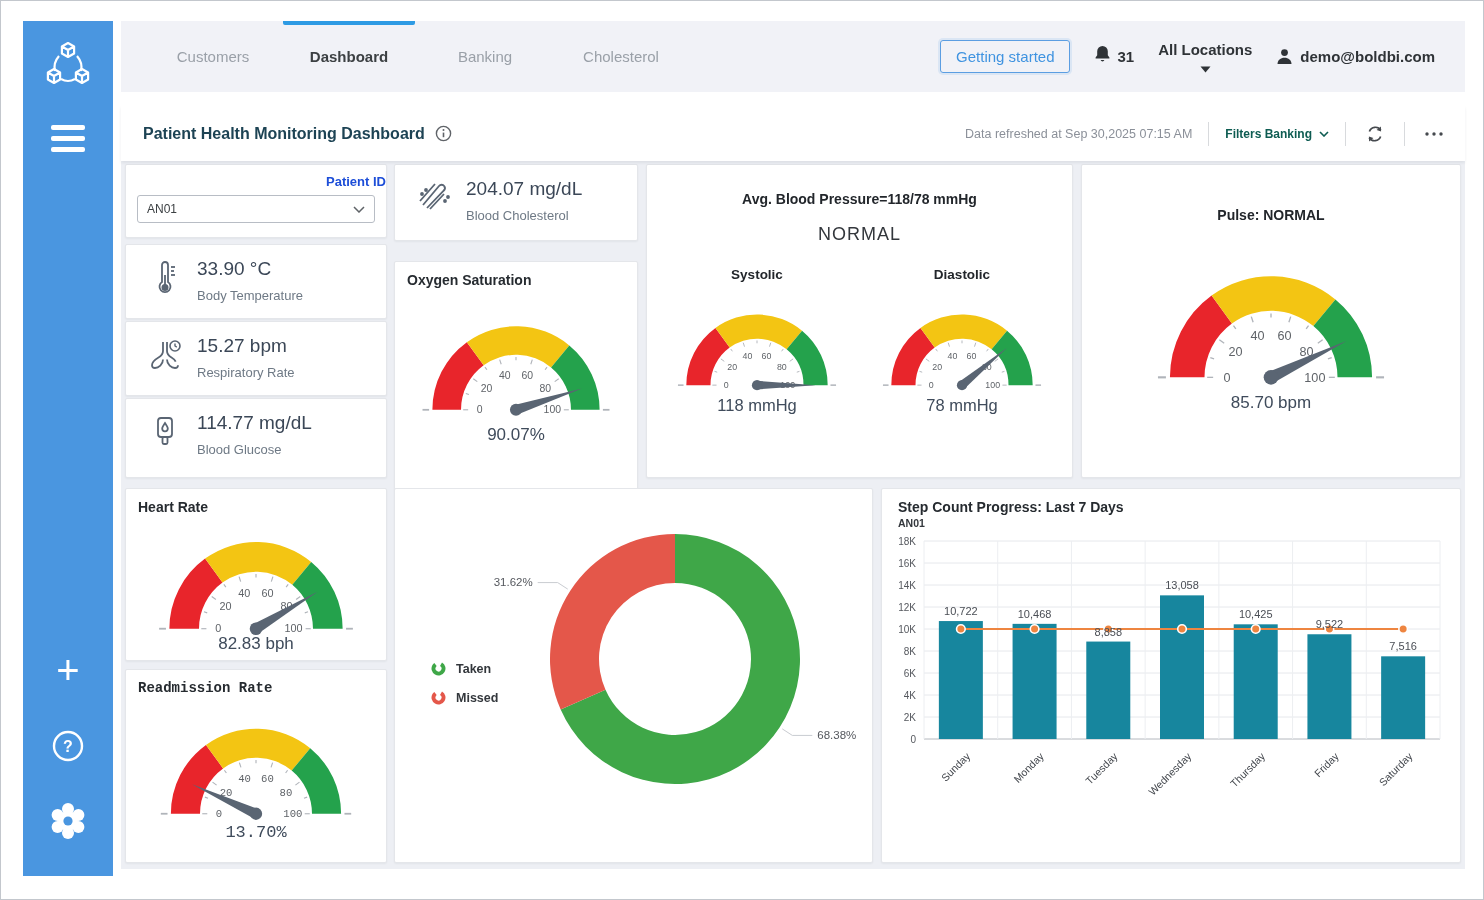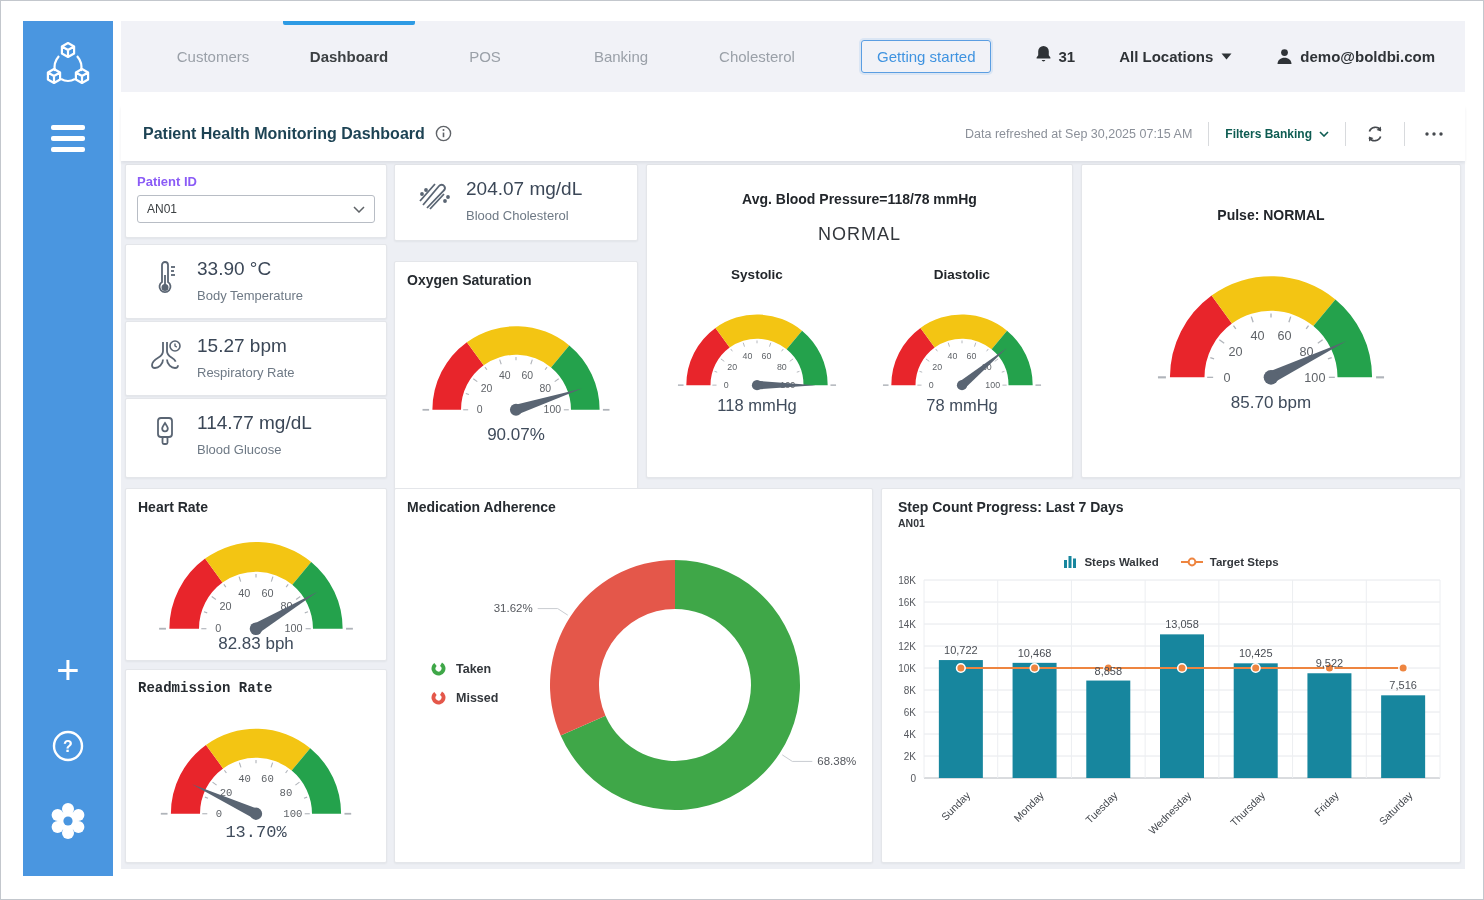--- a/index.html
+++ b/index.html
@@ -14,25 +14,25 @@
   .hamburger i{display:block;width:34px;height:5px;background:#fff;border-radius:2px;}
   .side-plus{margin-top:auto;color:#fff;font-size:40px;font-weight:300;line-height:1;}
   .side-help{margin-top:36px;}
   .side-gear{margin-top:34px;margin-bottom:34px;}
 
   
   .topnav{position:absolute;left:120px;top:20px;width:1344px;height:71px;background:#f1f2f7;display:flex;align-items:center;box-sizing:border-box;padding-left:24px;}
   .tab{width:136px;height:100%;display:flex;align-items:center;justify-content:center;font-size:15px;color:#9aa0a8;cursor:pointer;position:relative;}
   .tab.active{color:#3c4043;font-weight:700;}
   .tab.active::before{content:"";position:absolute;top:0;left:2px;right:2px;height:4px;background:#2e9be4;border-radius:0 0 2px 2px;}
-  .topnav-right{margin-left:auto;display:flex;align-items:center;gap:44px;padding-right:30px;}
+  .topnav-right{margin-left:auto;display:flex;align-items:center;gap:24px;padding-right:30px;}
   .getting-started{background:transparent;border:1px solid #5b9ee2;color:#3f93e0;font-size:15px;font-weight:500;padding:7px 15px;border-radius:3px;cursor:pointer;font-family:inherit;box-shadow:0 0 0 2px rgba(91,158,226,.15);}
   .bell-wrap{display:flex;align-items:center;gap:6px;cursor:pointer;}
   .bell-count{font-size:15px;font-weight:700;color:#2f3337;}
-  .location{display:flex;align-items:center;gap:8px;font-size:15px;font-weight:700;color:#2f3337;cursor:pointer;}
+  .location{display:flex;align-items:center;gap:8px;font-size:15px;font-weight:700;color:#2f3337;cursor:pointer;flex-direction:column;}
   .user{display:flex;align-items:center;gap:7px;font-size:15px;font-weight:700;color:#2f3337;cursor:pointer;}
 
   
   .titlebar{position:absolute;left:120px;top:105px;width:1344px;height:55px;background:#fff;display:flex;align-items:center;box-sizing:border-box;padding:0 18px 0 22px;box-shadow:0 2px 3px rgba(20,30,40,.07);z-index:2;}
   .page-title{font-size:16px;font-weight:700;color:#1d4354;}
   .info-btn{margin-left:10px;display:flex;cursor:pointer;}
   .titlebar-right{margin-left:auto;display:flex;align-items:center;}
   .refresh-status{font-size:12.5px;color:#8b9099;}
   .tb-divider{width:1px;height:24px;background:#d8dadd;margin:0 16px;}
   .filters-dd{display:flex;align-items:center;gap:7px;font-size:12px;font-weight:700;color:#0e5c52;cursor:pointer;}
@@ -50,21 +50,21 @@
   #card-chol{left:273px;top:3px;width:244px;height:77px;}
   #card-oxygen{left:273px;top:100px;width:244px;height:229px;}
   #card-bp{left:525px;top:3px;width:427px;height:314px;}
   #card-pulse{left:960px;top:3px;width:380px;height:314px;}
   #card-heart{left:4px;top:327px;width:262px;height:173px;}
   #card-readm{left:4px;top:508px;width:262px;height:194px;font-family:Liberation Mono, monospace;}
   #card-med{left:273px;top:327px;width:479px;height:375px;}
   #card-steps{left:760px;top:327px;width:580px;height:375px;}
 
   
-  .pf-label{font-size:13px;font-weight:700;color:#8b5cf6;padding:9px 0 0 11px;}
+  .pf-label{font-size:13px;font-weight:700;color:#1d4ed8;padding:9px 0 0 5px;text-align:right;}
   .pf-select{margin:6px 11px 0 11px;height:26px;border:1px solid #b8bdc5;border-radius:3px;display:flex;align-items:center;justify-content:space-between;padding:0 9px;cursor:pointer;background:#fff;}
   .pf-value{font-size:12px;color:#3c4043;}
 
   
   .kpi{display:flex;align-items:flex-start;padding:13px 0 0 22px;}
   .kpi-icon{width:34px;display:flex;justify-content:center;margin-top:3px;}
   .kpi-body{margin-left:15px;}
   .kpi-value{font-size:19px;font-weight:500;color:#3b4757;}
   .kpi-label{font-size:13px;color:#6e7985;margin-top:8px;}
 
@@ -145,21 +145,20 @@
             <circle cx="21" cy="21" r="10"></circle>
           </g>
         <circle cx="21" cy="21" r="4.6" fill="#4a96e0"></circle>
       </svg>
     </div>
   </aside>
 
   <header class="topnav">
     <div class="tab">Customers</div>
     <div class="tab active">Dashboard</div>
-    <div class="tab">POS</div>
     <div class="tab">Banking</div>
     <div class="tab">Cholesterol</div>
     <div class="topnav-right">
       <button class="getting-started">Getting started</button>
       <div class="bell-wrap">
         <span>
           <svg width="17" height="19" viewBox="0 0 17 19" fill="#2f3337">
               <path d="M8.5 1a5.3 5.3 0 0 0-5.3 5.3v3.9L1.6 12.6v1h13.8v-1l-1.6-2.4V6.3A5.3 5.3 0 0 0 8.5 1z"></path>
               <path d="M6.6 15a2 2 0 0 0 3.8 0z"></path>
             </svg>
@@ -483,21 +482,20 @@
           <text x="110.20" y="69.82" text-anchor="middle" font-size="9.5" fill="#5f6368">60</text>
           <text x="126.70" y="81.80" text-anchor="middle" font-size="9.5" fill="#5f6368">80</text>
           <text x="133.00" y="101.20" text-anchor="middle" font-size="9.5" fill="#5f6368">100</text>
           <polygon points="42.75,71.71 98.08,102.18 101.92,93.82" fill="#5a6573"></polygon>
           <circle cx="100" cy="98" r="5.5" fill="#5a6573"></circle>
         </svg>
       <div class="gauge-value">13.70%</div>
     </div>
 
     <div class="card" id="card-med">
-      <div class="card-title">Medication Adherence</div>
       <svg class="pie-svg" width="479" height="330" viewBox="0 0 479 330">
           <path d="M280.00 41.00 A125 125 0 1 1 165.66 216.51 L210.48 196.71 A76 76 0 1 0 280.00 90.00 Z" fill="#3fa748"></path>
           <polyline points="387.25,235.87 397.30,242.42 417.30,242.42" fill="none" stroke="#c9ccd1" stroke-width="1"></polyline>
           <text x="422.30" y="246.22" text-anchor="start" font-size="11.5" fill="#55585e">68.38%</text>
           <path d="M165.66 216.51 A125 125 0 0 1 280.00 41.00 L280.00 90.00 A76 76 0 0 0 210.48 196.71 Z" fill="#e4574a"></path>
           <polyline points="172.75,96.13 162.70,89.58 142.70,89.58" fill="none" stroke="#c9ccd1" stroke-width="1"></polyline>
           <text x="137.70" y="93.38" text-anchor="end" font-size="11.5" fill="#55585e">31.62%</text>
         </svg>
       <div class="pie-legend">
         <div class="pl-item">
@@ -511,37 +509,20 @@
               <circle cx="7.5" cy="7.5" r="5" fill="none" stroke="#e4574a" stroke-width="4" stroke-dasharray="25 7" transform="rotate(-60 7.5 7.5)"></circle>
             </svg>
           <span class="pl-label">Missed</span>
         </div>
       </div>
     </div>
 
     <div class="card" id="card-steps">
       <div class="card-title" style="padding-left:16px;">Step Count Progress: Last 7 Days</div>
       <div class="steps-sub">AN01</div>
-      <div class="bar-legend">
-        <div class="bl-item">
-          <svg width="14" height="13" viewBox="0 0 14 13">
-              <rect x="1" y="5" width="3" height="8" fill="#17869e"></rect>
-              <rect x="5.5" y="1" width="3" height="12" fill="#17869e"></rect>
-              <rect x="10" y="3.5" width="3" height="9.5" fill="#17869e"></rect>
-            </svg>
-          <span class="bl-label">Steps Walked</span>
-        </div>
-        <div class="bl-item">
-          <svg width="22" height="10" viewBox="0 0 22 10">
-              <line x1="0" y1="5" x2="22" y2="5" stroke="#ee8540" stroke-width="2"></line>
-              <circle cx="11" cy="5" r="3.4" fill="#fff" stroke="#ee8540" stroke-width="2"></circle>
-            </svg>
-          <span class="bl-label">Target Steps</span>
-        </div>
-      </div>
       <svg class="bar-svg" width="566" height="268" viewBox="0 0 566 268">
           <line x1="36" y1="206.00" x2="552" y2="206.00" stroke="#b4b8be" stroke-width="1"></line>
           <text x="28" y="209.50" text-anchor="end" font-size="10" fill="#55585e">0</text>
           <line x1="36" y1="184.00" x2="552" y2="184.00" stroke="#e6e8ec" stroke-width="1"></line>
           <text x="28" y="187.50" text-anchor="end" font-size="10" fill="#55585e">2K</text>
           <line x1="36" y1="162.00" x2="552" y2="162.00" stroke="#e6e8ec" stroke-width="1"></line>
           <text x="28" y="165.50" text-anchor="end" font-size="10" fill="#55585e">4K</text>
           <line x1="36" y1="140.00" x2="552" y2="140.00" stroke="#e6e8ec" stroke-width="1"></line>
           <text x="28" y="143.50" text-anchor="end" font-size="10" fill="#55585e">6K</text>
           <line x1="36" y1="118.00" x2="552" y2="118.00" stroke="#e6e8ec" stroke-width="1"></line>

